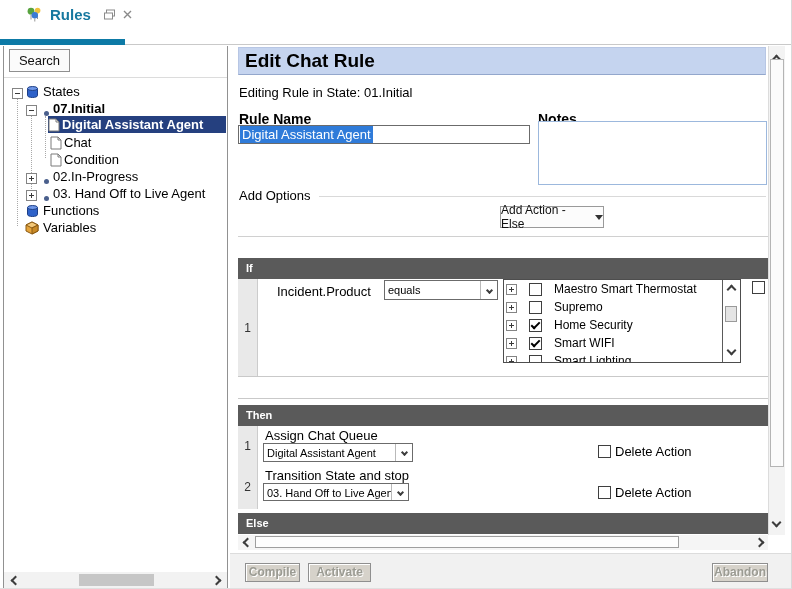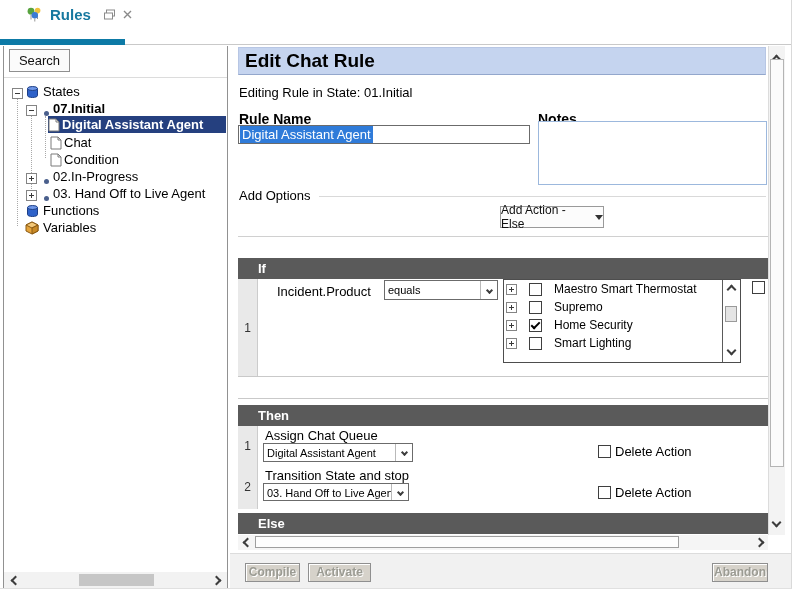--- a/index.html
+++ b/index.html
@@ -52,21 +52,21 @@
             background:#fff;display:flex;align-items:center;padding-left:1px}
   .rn-input .sel{background:var(--text-selection-bg,#2f7bd9);color:#fff;font-size:13px;padding:0 2px;line-height:17px}
   .notes-box{position:absolute;left:308px;top:75px;width:229px;height:64px;border:1px solid #9cb8dd;background:#fff}
   .addheading{position:absolute;left:9px;top:142px;width:527px;display:flex;align-items:center}
   .addheading .hline{flex:1;height:1px;background:#d9d9d9;margin-left:8px;margin-top:2px}
   .dropbtn{position:absolute;height:22px;background:#fcfcfc;border:1px solid #9a9a9a;display:flex;
            align-items:center;justify-content:center;gap:6px;font-size:12px;color:#111}
   .caret{width:0;height:0;border-left:4px solid transparent;border-right:4px solid transparent;border-top:5px solid #333}
   .hr{position:absolute;height:1px;background:#d0d0d0}
   .secheader{position:absolute;left:8px;width:531px;height:21px;background:var(--section-header-bg,#5a5a5a);
-             color:#fff;font-weight:bold;font-size:13px;line-height:21px;padding-left:20px}
+             color:#fff;font-weight:bold;font-size:11px;line-height:21px;padding-left:8px}
   .numcol{position:absolute;left:0;top:0;bottom:0;width:20px;background:#e9e9e9;border-right:1px solid #cccccc;
           display:flex;align-items:center;justify-content:center;font-size:12px;color:#333}
   .ifrow{position:absolute;left:8px;top:233px;width:531px;height:97px;overflow:hidden}
   .fieldname{position:absolute;left:39px;top:5px;font-size:13px}
   .combo{position:absolute;display:flex;border:1px solid #6b6b6b;background:#fff}
   .combo-txt{flex:1;font-size:11px;padding:3px 3px 0 3px;overflow:hidden;white-space:nowrap}
   .combo-btn{width:17px;border-left:1px solid #b9b9b9;display:flex;align-items:center;justify-content:center;background:#fff}
   .combo-btn .chev{width:5px;height:5px;border-width:2px}
   .cb{appearance:none;-webkit-appearance:none;flex:none;width:13px;height:13px;border:1px solid #3f3f3f;
       background:#fff;position:relative;margin:0}
@@ -283,20 +283,25 @@
           <input type="checkbox" class="cb" style="">
           <span>Supremo</span>
         </div>
         <div class="litem">
           <span class="expander plus"></span>
           <input type="checkbox" class="cb" checked="" style="">
           <span>Home Security</span>
         </div>
         <div class="litem">
           <span class="expander plus"></span>
+          <input type="checkbox" class="cb" checked="" style="">
+          <span>Smart WIFI</span>
+        </div>
+        <div class="litem">
+          <span class="expander plus"></span>
           <input type="checkbox" class="cb" style="">
           <span>Smart Lighting</span>
         </div>
         <div class="lscroll">
           <span class="sbtn" style="left:1px;top:3px">
               <span class="chev up"></span>
             </span>
           <div class="lthumb"></div>
           <span class="sbtn" style="left:1px;top:64px">
               <span class="chev down"></span>

